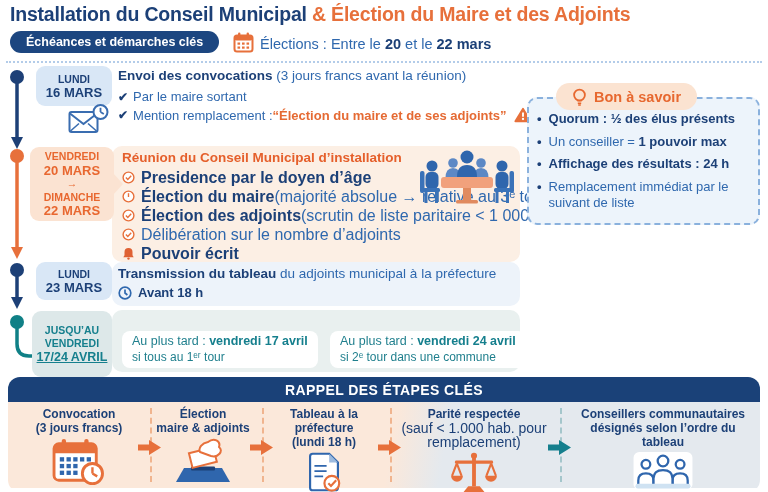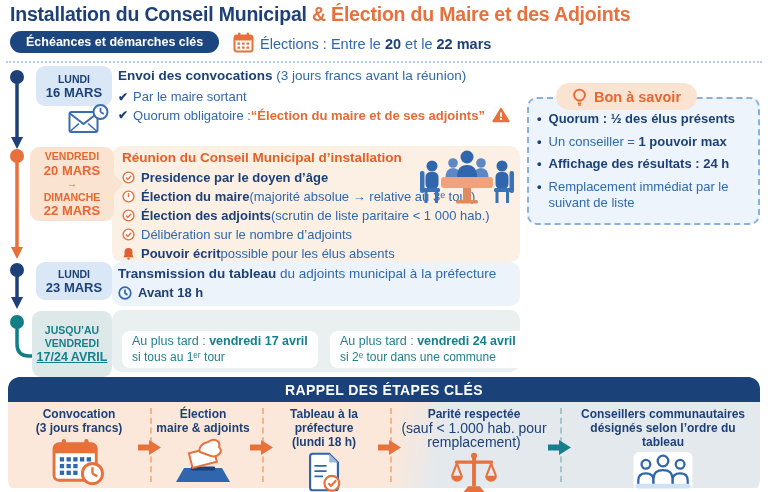--- a/index.html
+++ b/index.html
@@ -38,21 +38,21 @@
   .nb{color:#1c4077;font-weight:bold;}
   .bl{color:#2f68ae;}
   .ob{color:#e56a33;font-weight:bold;}
   .tealb{color:#157f8d;font-weight:bold;}
   .tealr{color:#1f7f8d;}
   .row-title{font-size:13.5px;white-space:nowrap;}
   .body13{font-size:13px;white-space:nowrap;}
   .check{color:#1c4077;font-weight:bold;margin-right:5px;font-size:12px;}
 
   .itemlist{left:122px;top:168px;}
-  .item{display:flex;align-items:center;height:19px;font-size:13px;white-space:nowrap;}
+  .item{display:flex;align-items:center;height:19px;font-size:16px;white-space:nowrap;}
   .item .ic{width:13px;height:13px;margin-right:6px;flex:0 0 auto;}
 
   
   .datebox{background:#fff;border-radius:8px;padding:3px 10px;font-size:12.5px;line-height:15.5px;white-space:nowrap;}
   #box1{left:122px;top:331px;} #box2{left:330px;top:331px;}
 
   
   .tips{left:527px;top:97px;width:229px;height:124px;background:#edf4fb;
         border:2px dashed #8ab1dd;border-radius:10px;}
   .tips-tab{left:556px;top:83px;background:#fbe3d1;border-radius:15px;height:27px;
@@ -158,21 +158,21 @@
     <path d="M32.5,8 L32.5,3.8 M32.5,8 L35.8,10" fill="none" stroke="#3a6db0" stroke-width="1.8"></path>
   </svg>
   <div class="abs row-title" style="left:118px;top:68px;">
     <span class="nb">Envoi des convocations</span><span class="bl"> (3 jours francs avant la réunion)</span>
   </div>
   <div class="abs body13" style="left:118px;top:89px;">
     <span class="check">✔</span><span class="bl">Par le maire sortant</span>
   </div>
   <div class="abs body13" style="left:118px;top:107px;display:flex;align-items:center;">
     <span class="check">✔</span>
-      <span class="bl">Quorum obligatoire : </span>
+      <span class="bl">Mention remplacement : </span>
       <span class="ob">“Élection du maire et de ses adjoints”</span>
     <svg width="18" height="16" viewBox="0 0 17 15" style="margin-left:7px;">
       <path d="M8.5,1.8 L15.6,13.4 L1.4,13.4 Z" fill="#e7703b" stroke="#e7703b" stroke-width="2" stroke-linejoin="round"></path>
       <rect x="7.6" y="5" width="1.8" height="4.4" rx="0.9" fill="#fff"></rect>
       <circle cx="8.5" cy="11.3" r="1.1" fill="#fff"></circle>
     </svg>
   </div>
 
   <div class="abs row-title ob" style="left:122px;top:150px;color:#e55f2b;">Réunion du Conseil Municipal d’installation</div>
   <div class="abs itemlist">
@@ -207,21 +207,20 @@
         </svg>
       <span class="nb"></span>
         <span class="bl">Délibération sur le nombre d’adjoints</span>
     </div>
     <div class="item">
       <svg class="ic" viewBox="0 0 13 13">
           <path d="M6.5,1 a4,4 0 0 1 4,4 v3.2 l1.2,2 H1.3 l1.2,-2 V5 a4,4 0 0 1 4,-4 z" fill="#df6133"></path>
           <circle cx="6.5" cy="11.6" r="1.2" fill="#df6133"></circle>
         </svg>
       <span class="nb">Pouvoir écrit</span>
-        <span class="bl"> possible pour les élus absents</span>
     </div>
   </div>
   <svg class="abs" style="left:420px;top:147px;" width="94" height="64" viewBox="0 0 94 64">
     <rect x="0" y="24" width="4.5" height="22" rx="2" fill="#3a72b8"></rect>
     <circle cx="12" cy="19" r="5.5" fill="#2f66ad"></circle>
     <rect x="5.5" y="25" width="13" height="17" rx="5" fill="#2f66ad"></rect>
     <rect x="3" y="41" width="17" height="4" rx="1.5" fill="#3a72b8"></rect>
     <rect x="4.5" y="45" width="3" height="11" fill="#3a72b8"></rect>
       <rect x="15" y="45" width="3" height="11" fill="#3a72b8"></rect>
     <rect x="89.5" y="24" width="4.5" height="22" rx="2" fill="#3a72b8"></rect>

